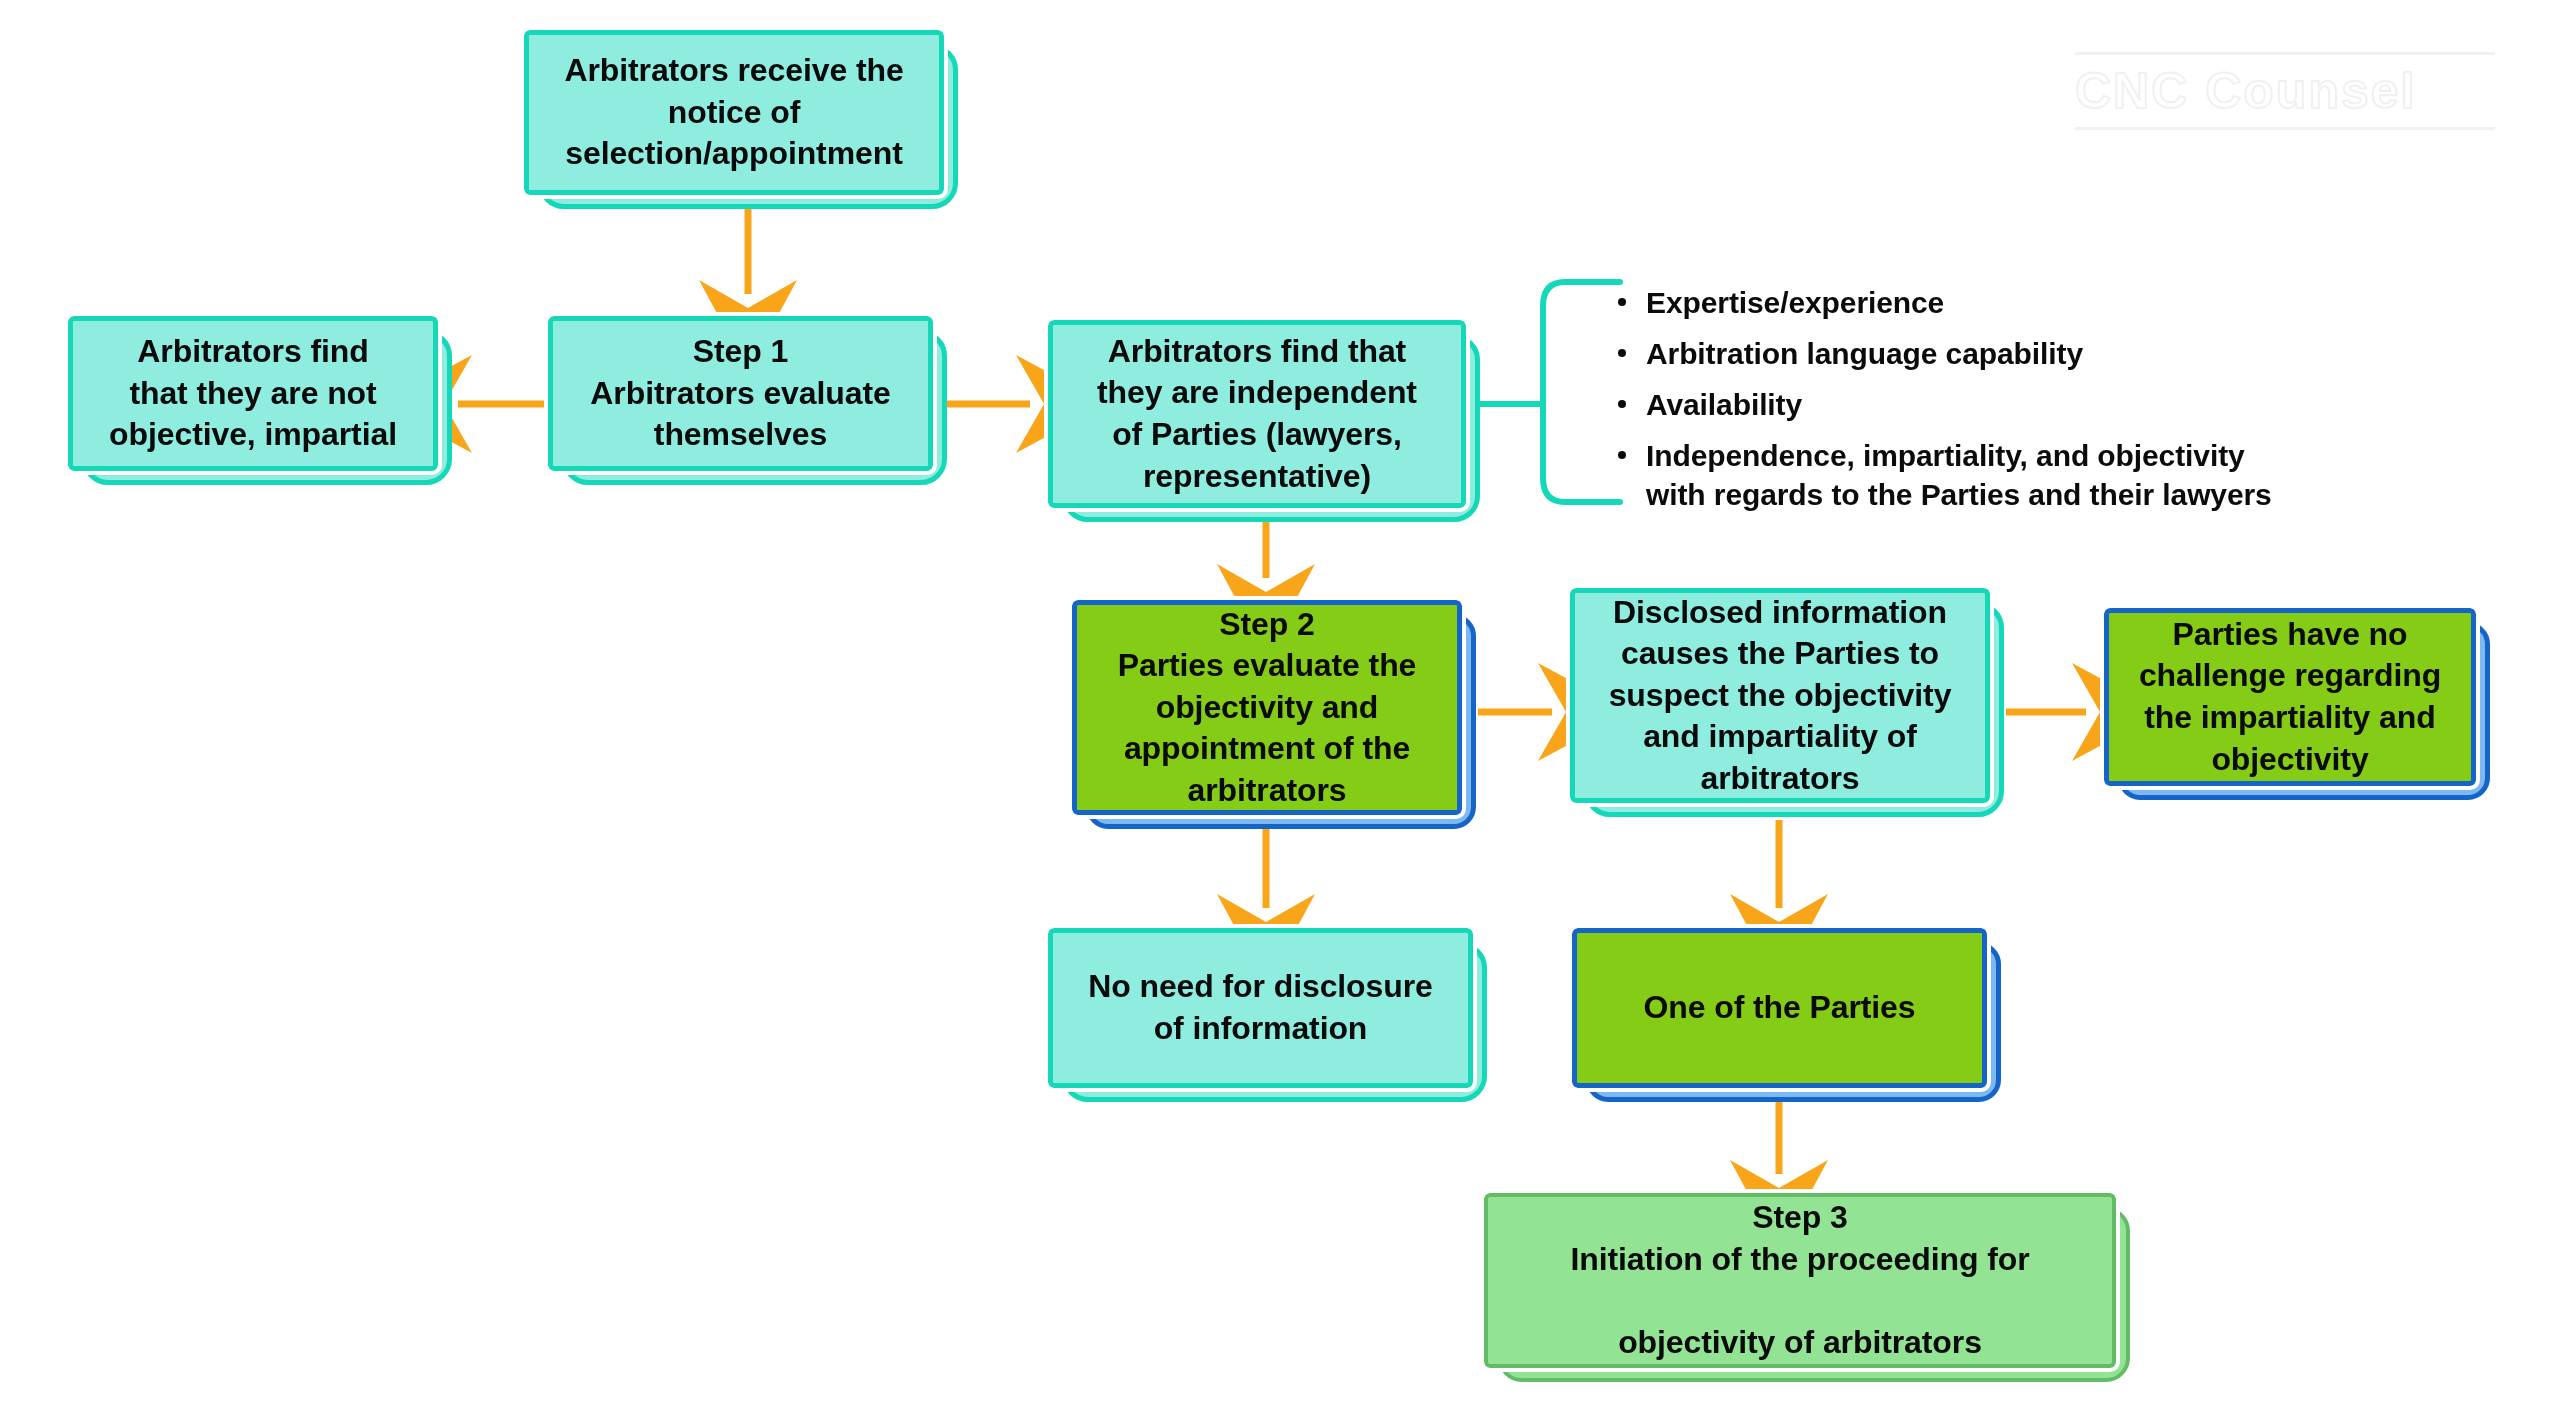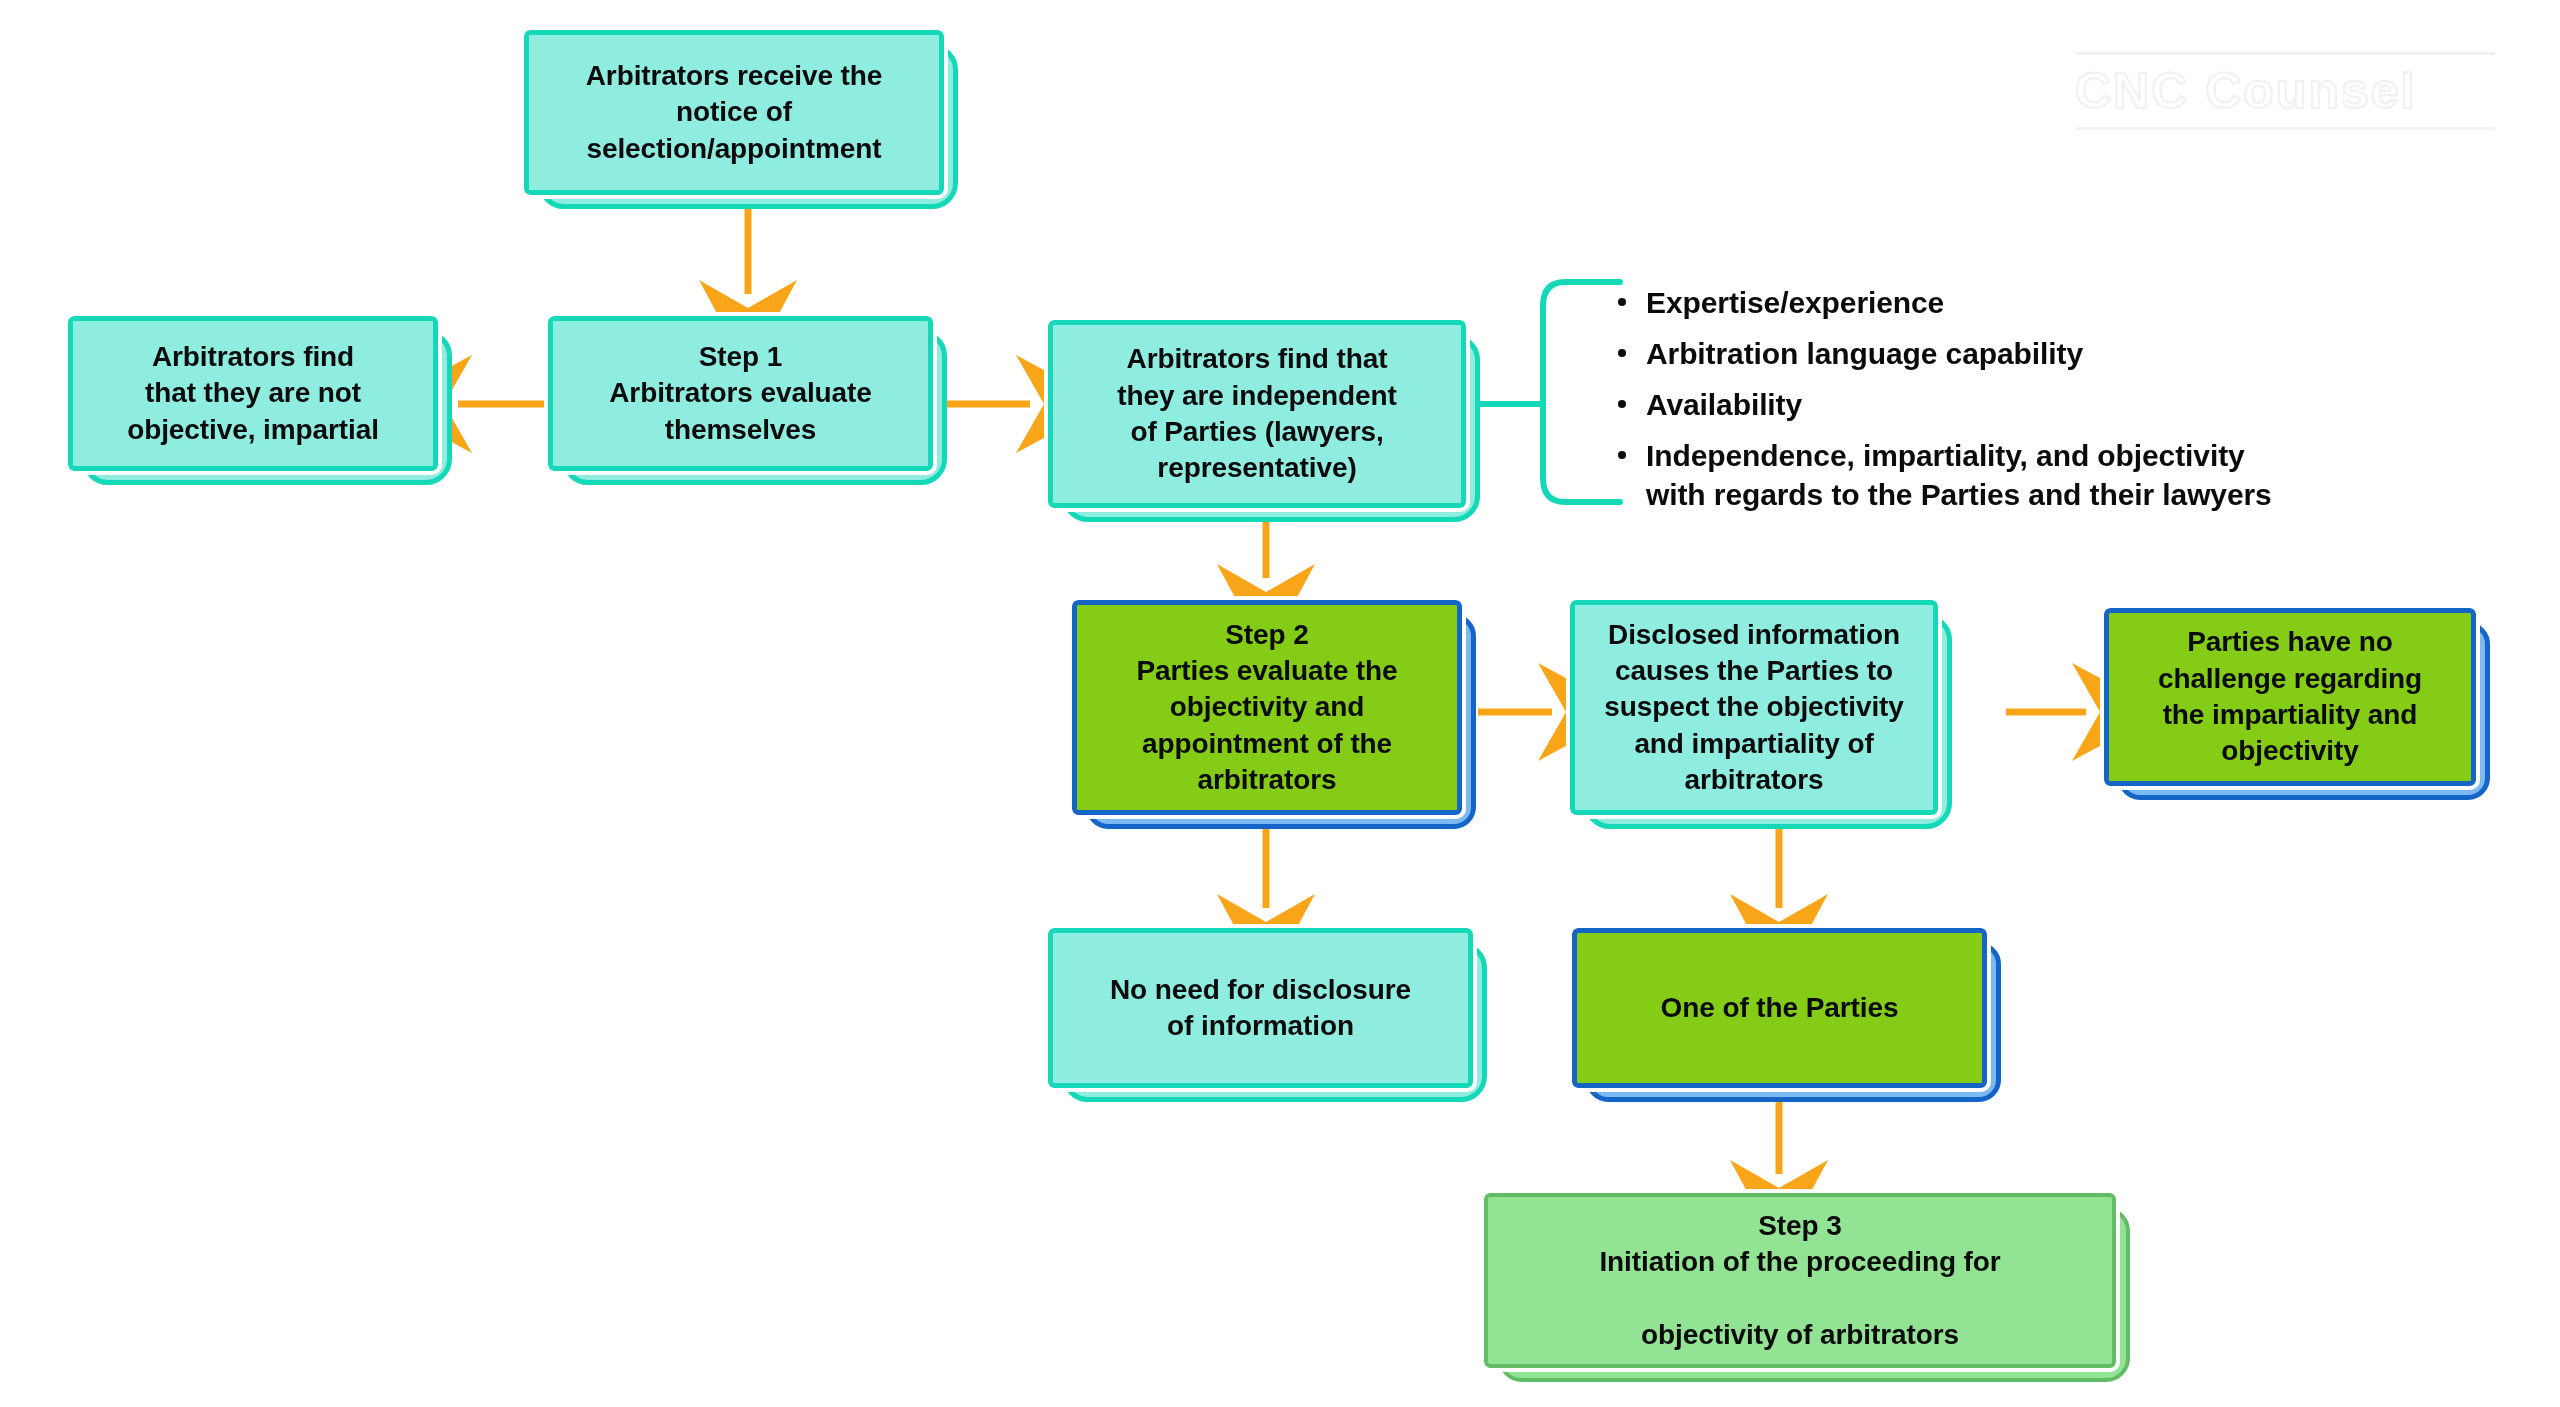--- a/index.html
+++ b/index.html
@@ -46,21 +46,21 @@
     align-items: center;
     justify-content: center;
     text-align: center;
   }
   .node .label {
     position: relative;
     z-index: 3;
     color: #0b0b0b;
     line-height: 1.30;
     padding: 0 16px;
-    font-size: 28px;
+    font-size: 32px;
     font-weight: 700;
     letter-spacing: -0.1px;
   }
   .node .label .step {
     display: block;
     font-weight: 700;
   }
 
   
   .node.teal .plate {
@@ -301,21 +301,21 @@
       <div class="label">
         <span class="step">Step 2</span>
         <span>Parties evaluate the</span><br>
         <span>objectivity and</span><br>
         <span>appointment of the</span><br>
         <span>arbitrators</span>
       </div>
     </div>
   </div>
 
-  <div class="node teal" style="left:1570px;top:600px;width:368px;height:215px;">
+  <div class="node teal" style="left:1570px;top:588px;width:420px;height:215px;">
     <div class="plate"></div>
     <div class="face">
       <div class="label">
         <span>Disclosed information</span><br>
         <span>causes the Parties to</span><br>
         <span>suspect the objectivity</span><br>
         <span>and impartiality of</span><br>
         <span>arbitrators</span>
       </div>
     </div>

